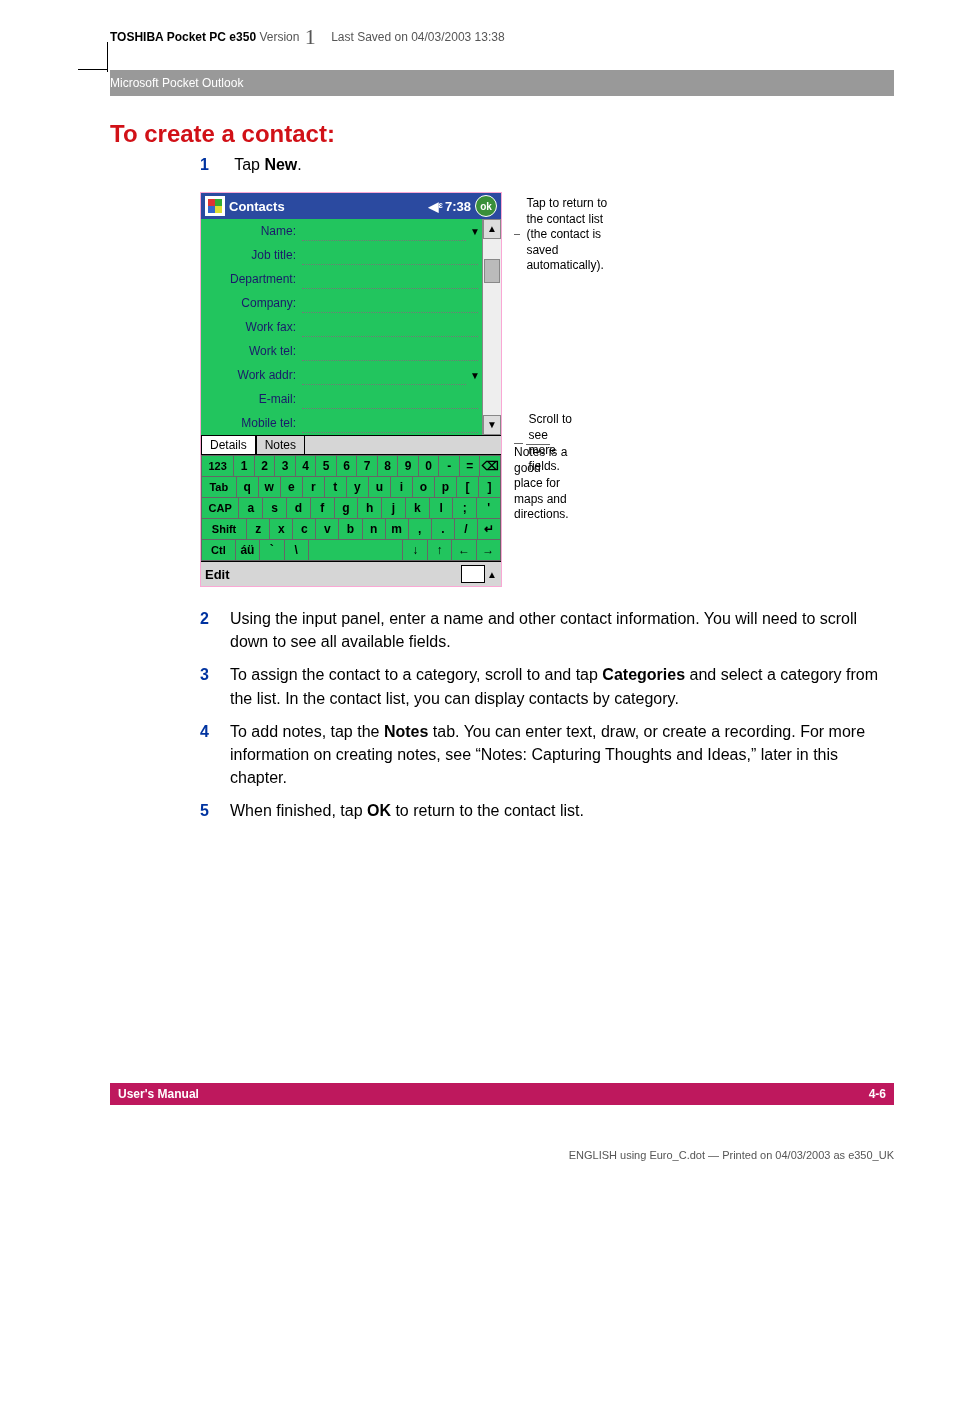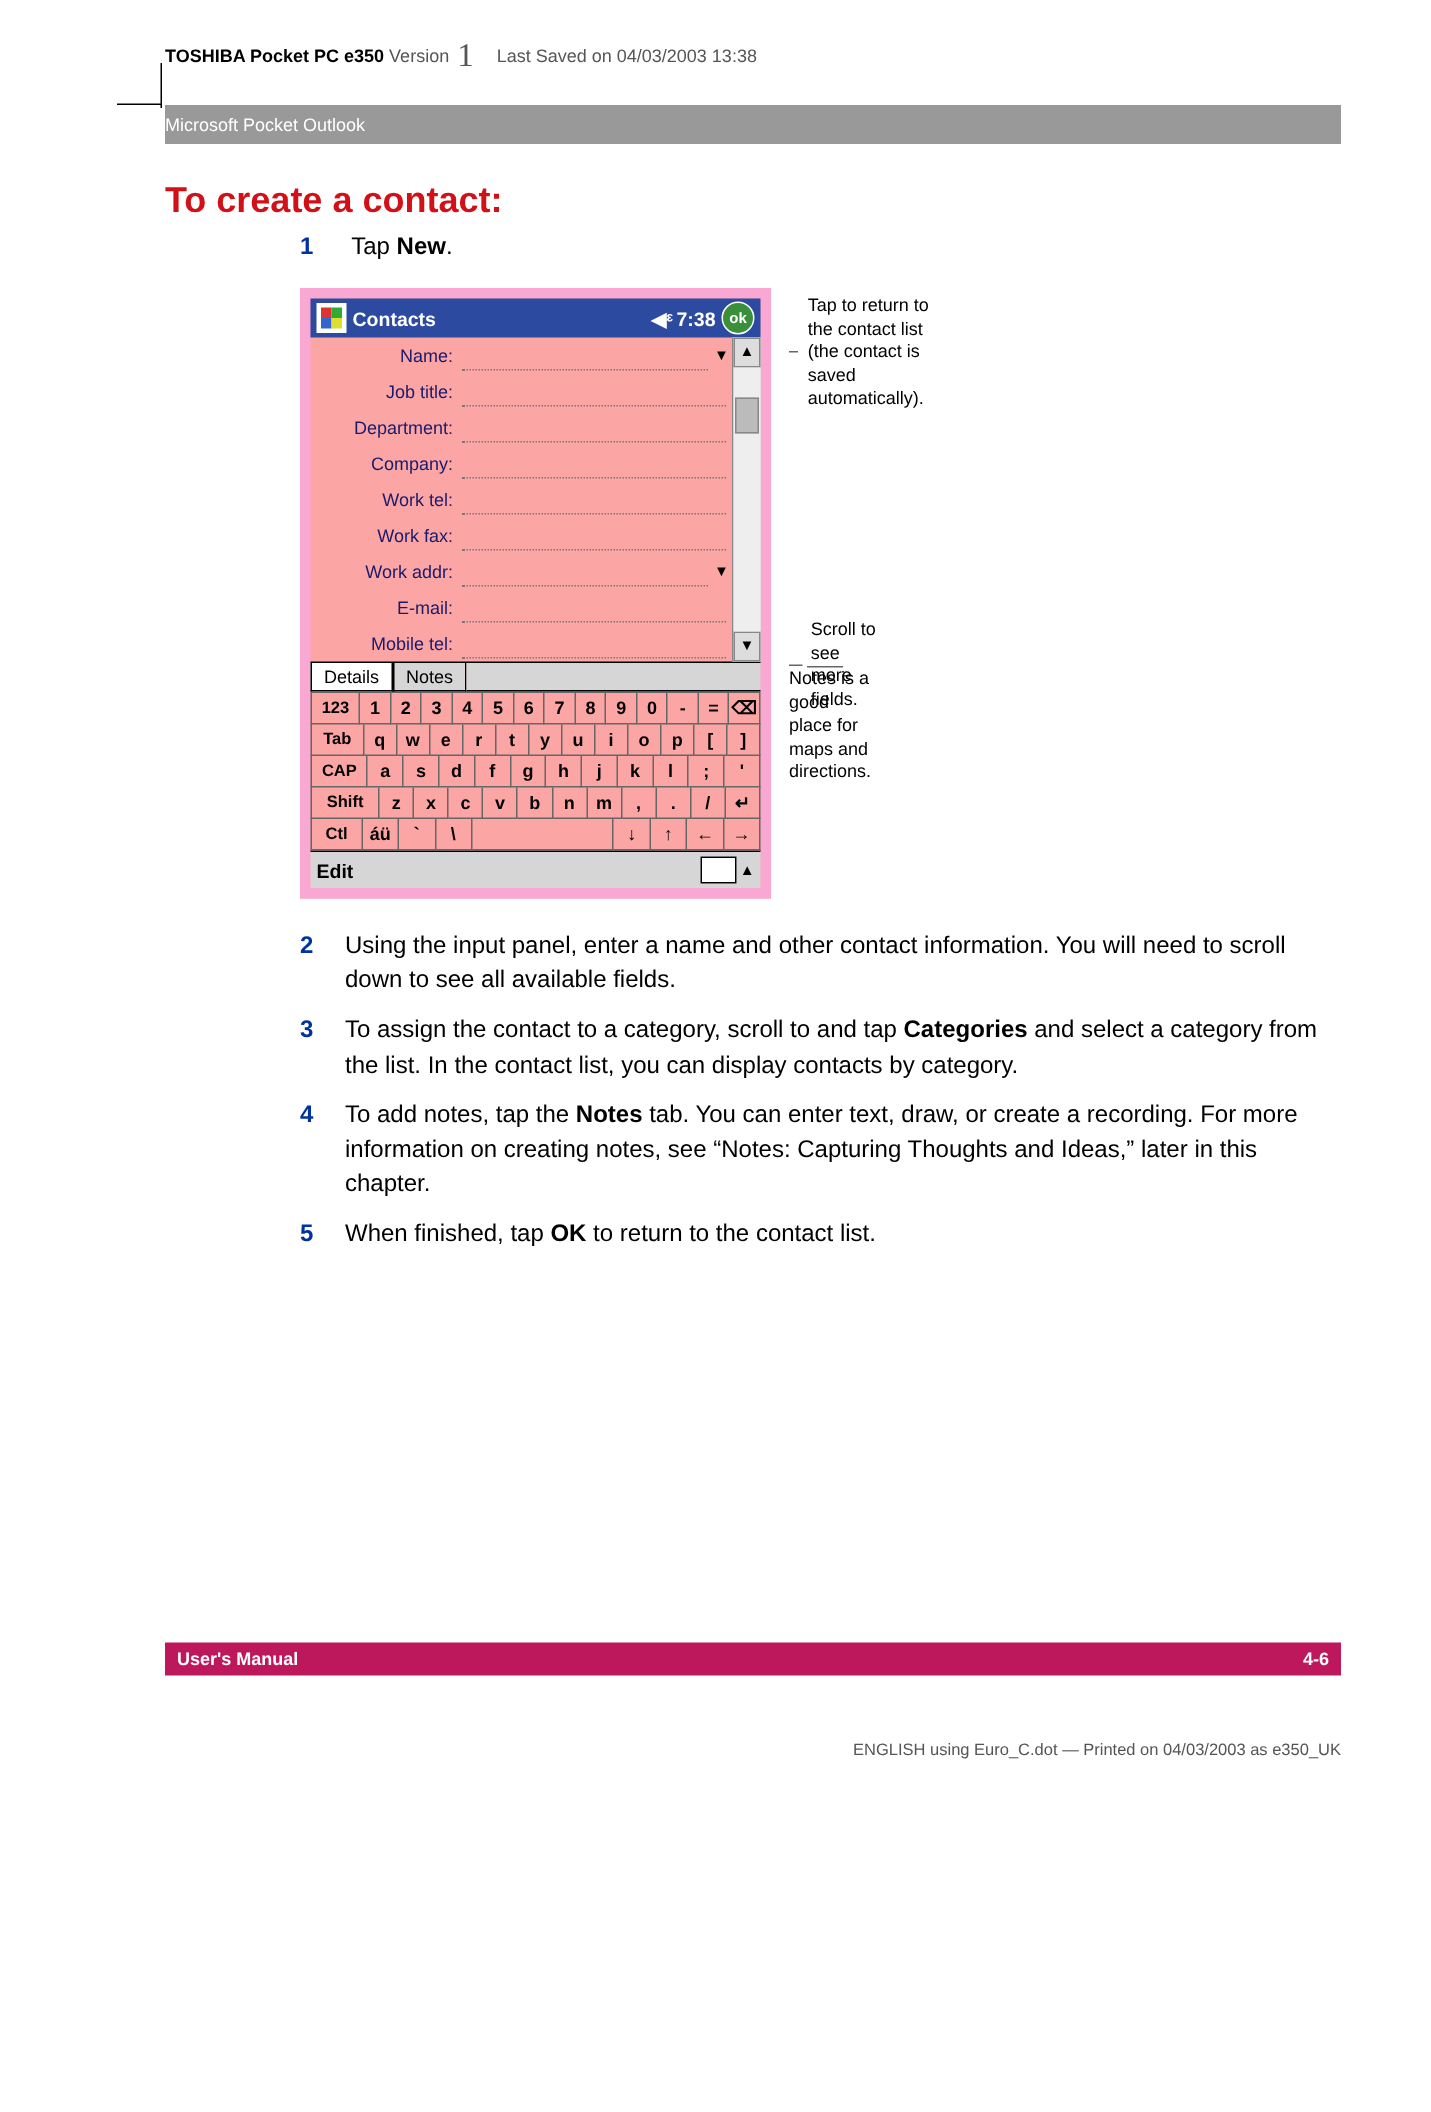--- a/index.html
+++ b/index.html
@@ -42,21 +42,21 @@
     color: #d11117;
     font-size: 24px;
     font-weight: bold;
     margin: 6px 0 8px 0;
   }
   .step-line { margin-left: 90px; font-size: 16px; margin-bottom: 18px; }
   .step-num { color: #0033a0; font-weight: bold; margin-right: 14px; display:inline-block; width:16px; }
   .boldw { font-weight: bold; }
 
   .figure-row { display: flex; align-items: flex-start; margin-left: 90px; margin-bottom: 20px; }
-  .ppc { border: 7px solid #f9a8d4; width: 300px; font-size: 13px; background:#fca5a5; }
+  .ppc { border: 1px solid #f9a8d4; width: 300px; font-size: 13px; background:#22c55e; }
 
   .ppc-titlebar {
     background: #2b4aa0;
     color: #fff;
     height: 26px;
     display: flex;
     align-items: center;
     padding: 0 4px;
     font-weight: bold;
   }
@@ -199,25 +199,25 @@
             </div>
           <div class="frow">
               <div class="flabel">Department:</div>
               <div class="finput"></div>
             </div>
           <div class="frow">
               <div class="flabel">Company:</div>
               <div class="finput"></div>
             </div>
           <div class="frow">
+              <div class="flabel">Work fax:</div>
+              <div class="finput"></div>
+            </div>
+          <div class="frow">
               <div class="flabel">Work tel:</div>
-              <div class="finput"></div>
-            </div>
-          <div class="frow">
-              <div class="flabel">Work fax:</div>
               <div class="finput"></div>
             </div>
           <div class="frow">
               <div class="flabel">Work addr:</div>
               <div class="finput"></div>
               <div class="drop-tri">▼</div>
             </div>
           <div class="frow">
               <div class="flabel">E-mail:</div>
               <div class="finput"></div>

